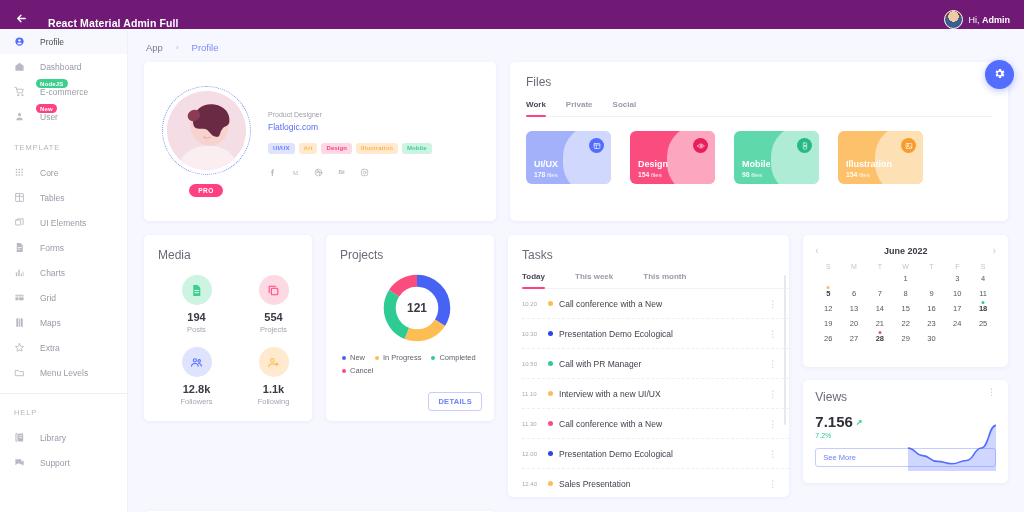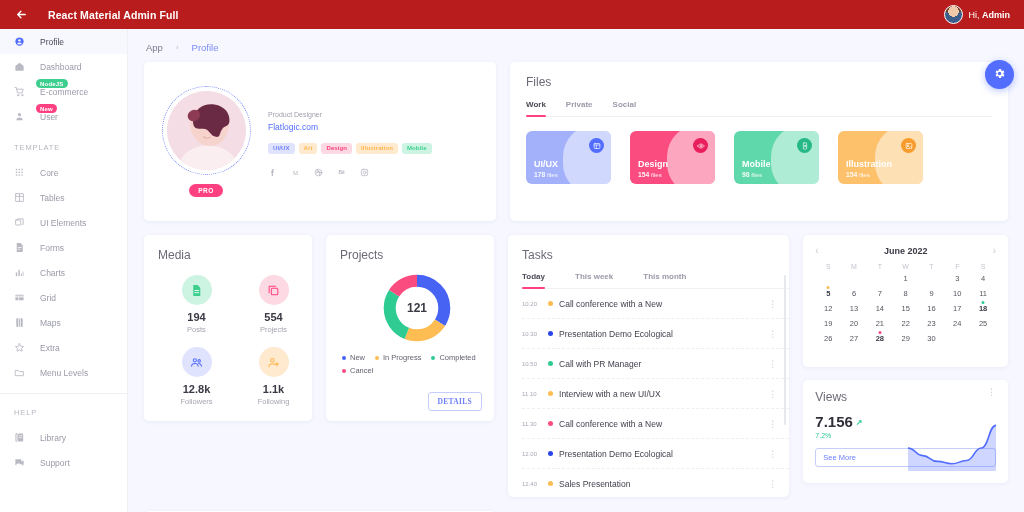--- a/index.html
+++ b/index.html
@@ -8,22 +8,22 @@
     font-family: "Liberation Sans", sans-serif;
     background: #f6f7ff;
     overflow: hidden;
     position: relative;
     -webkit-font-smoothing: antialiased;
   }
 
   
   .topbar {
     position: absolute; top: 0; left: 0; right: 0; height: 29px;
-    background: #b91c1c;
-    display: flex; align-items: center;
+    background: #701a75;
+    display: flex; align-items: flex-end;
     padding: 0 10px;
     z-index: 40;
   }
   .back-arrow { width: 22px; height: 22px; display:flex; align-items:center; justify-content:center; cursor:pointer; }
   .back-arrow svg { width: 13px; height: 13px; }
   .app-title { color:#fff; font-size:10.5px; font-weight:bold; margin-left:16px; letter-spacing:.1px; }
   .topbar-right { margin-left:auto; display:flex; align-items:center; gap:6px; padding-right:4px; }
   .avatar-sm {
     width:19px; height:19px; border-radius:50%;
     background: radial-gradient(circle at 50% 32%, #f0c9a8 0 36%, transparent 37%),
@@ -135,21 +135,21 @@
 
   .projects-card { width:169px; height:186px; padding:13px 0 0 14px; position:relative; }
   .donut-wrap { display:flex; justify-content:center; margin-top:10px; }
   .legend { display:flex; flex-wrap:wrap; gap:4px 10px; padding:0 12px 0 2px; margin-top:9px; }
   .lg { display:flex; align-items:center; gap:4px; font-size:7.5px; color:#5f5f6d; }
   .dot { width:4px; height:4px; border-radius:50%; }
   .details-btn {
     position:absolute; right:12px; bottom:10px;
     border:1px solid #c5cdfb; color:#6b7ffb; background:#fff;
     font-size:7.5px; font-weight:bold; letter-spacing:.3px;
-    padding:4px 9px; border-radius:3px; cursor:pointer;font-family:Liberation Serif, serif;
+    padding:4px 9px; border-radius:3px; cursor:pointer;
   }
 
   
   .tasks-card { width:283px; height:262px; padding:13px 0 0 14px; overflow:hidden; position:relative; }
   .task-tabs { display:flex; gap:30px; margin-top:10px; border-bottom:1px solid #f2f2f6; padding-right:14px; }
   .task-row { display:flex; align-items:center; height:30px; border-bottom:1px dashed #eeeef3; padding-right:12px; }
   .t-time { font-size:6px; color:#a8a8b5; width:26px; flex:0 0 26px; }
   .t-dot { width:5px; height:5px; border-radius:50%; margin-right:6px; flex:0 0 5px; }
   .t-text { font-size:8.5px; color:#41414e; flex:1; white-space:nowrap; overflow:hidden; }
   .t-more { color:#c3c3ce; font-size:9px; line-height:4px; letter-spacing:0; }

